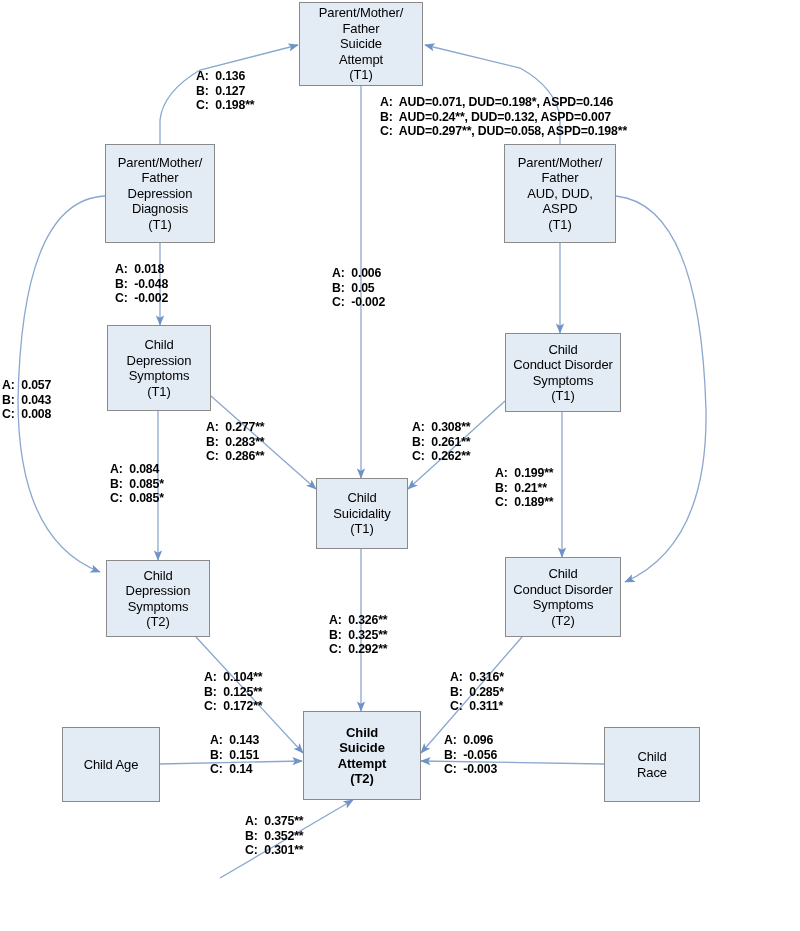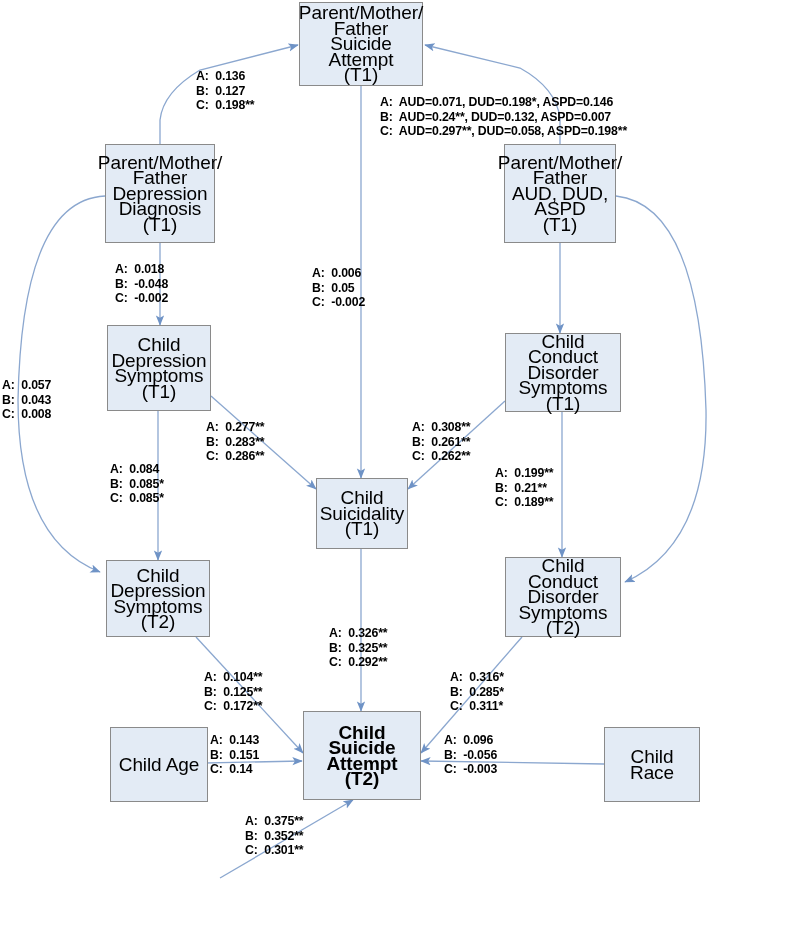--- a/index.html
+++ b/index.html
@@ -12,21 +12,21 @@
   svg.edges{position:absolute;left:0;top:0;width:800px;height:931px;pointer-events:none;}
 
   .node{
     position:absolute;
     box-sizing:border-box;
     background:#e3ebf5;
     border:1px solid #8a8a8a;
     display:flex;align-items:center;justify-content:center;
     text-align:center;
     color:#000;
-    font-size:19px;
+    font-size:13px;
     line-height:15.5px;
     letter-spacing:-0.1px;
     z-index:3;
   }
   .node span{display:block;padding:0 2px;}
   .node.bold{font-weight:bold;}
 
   .lbl{
     position:absolute;
     font-size:12.3px;
@@ -146,21 +146,21 @@
 (T2)</span>
   </div>
 
   <div class="node bold" style="left:303px;top:711px;width:118px;height:89px;">
     <span style="white-space: pre-line;">Child
 Suicide
 Attempt
 (T2)</span>
   </div>
 
-  <div class="node" style="left:62px;top:727px;width:98px;height:75px;margin-left:48px;">
+  <div class="node" style="left:62px;top:727px;width:98px;height:75px;">
     <span style="white-space: pre-line;">Child Age</span>
   </div>
 
   <div class="node" style="left:604px;top:727px;width:96px;height:75px;">
     <span style="white-space: pre-line;">Child
 Race</span>
   </div>
 
 
   <div class="lbl" style="left: 196px; top: 69px; white-space: pre;">A:  0.136
@@ -168,21 +168,21 @@
 C:  0.198**</div>
 
   <div class="lbl" style="left: 380px; top: 95px; white-space: pre;">A:  AUD=0.071, DUD=0.198*, ASPD=0.146
 B:  AUD=0.24**, DUD=0.132, ASPD=0.007
 C:  AUD=0.297**, DUD=0.058, ASPD=0.198**</div>
 
   <div class="lbl" style="left: 115px; top: 262px; white-space: pre;">A:  0.018
 B:  -0.048
 C:  -0.002</div>
 
-  <div class="lbl" style="left: 312px; top: 266px; white-space: pre;">A:  0.006
+  <div class="lbl" style="left: 332px; top: 266px; white-space: pre;">A:  0.006
 B:  0.05
 C:  -0.002</div>
 
 
   <div class="lbl" style="left: 2px; top: 378px; white-space: pre;">A:  0.057
 B:  0.043
 C:  0.008</div>
 
 
   <div class="lbl" style="left: 206px; top: 420px; white-space: pre;">A:  0.277**
@@ -194,21 +194,21 @@
 C:  0.262**</div>
 
   <div class="lbl" style="left: 110px; top: 462px; white-space: pre;">A:  0.084
 B:  0.085*
 C:  0.085*</div>
 
   <div class="lbl" style="left: 495px; top: 466px; white-space: pre;">A:  0.199**
 B:  0.21**
 C:  0.189**</div>
 
-  <div class="lbl" style="left: 329px; top: 626px; white-space: pre;">A:  0.326**
+  <div class="lbl" style="left: 329px; top: 613px; white-space: pre;">A:  0.326**
 B:  0.325**
 C:  0.292**</div>
 
   <div class="lbl" style="left: 204px; top: 670px; white-space: pre;">A:  0.104**
 B:  0.125**
 C:  0.172**</div>
 
   <div class="lbl" style="left: 450px; top: 670px; white-space: pre;">A:  0.316*
 B:  0.285*
 C:  0.311*</div>

